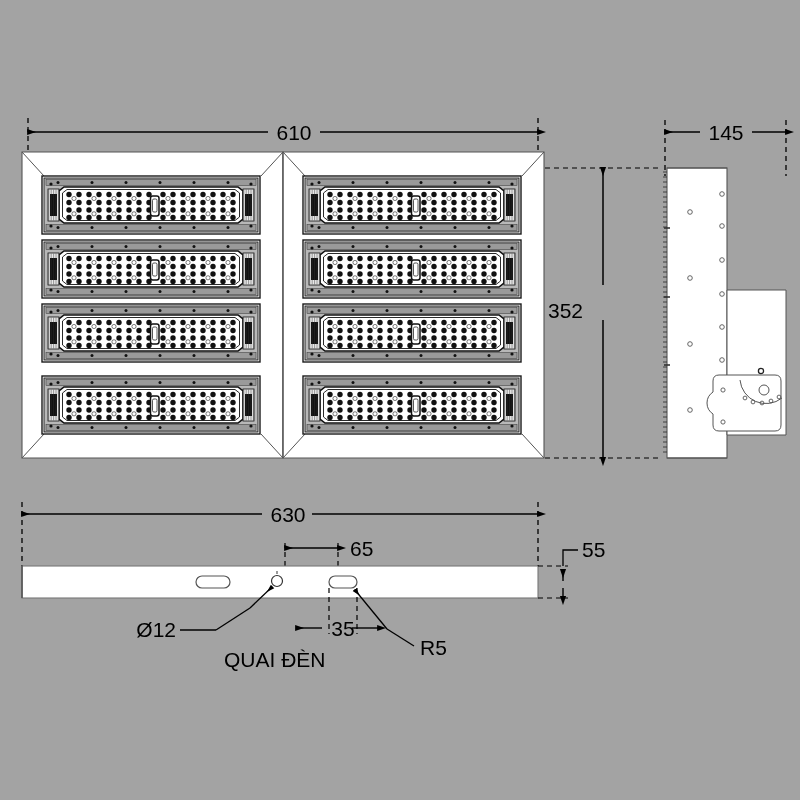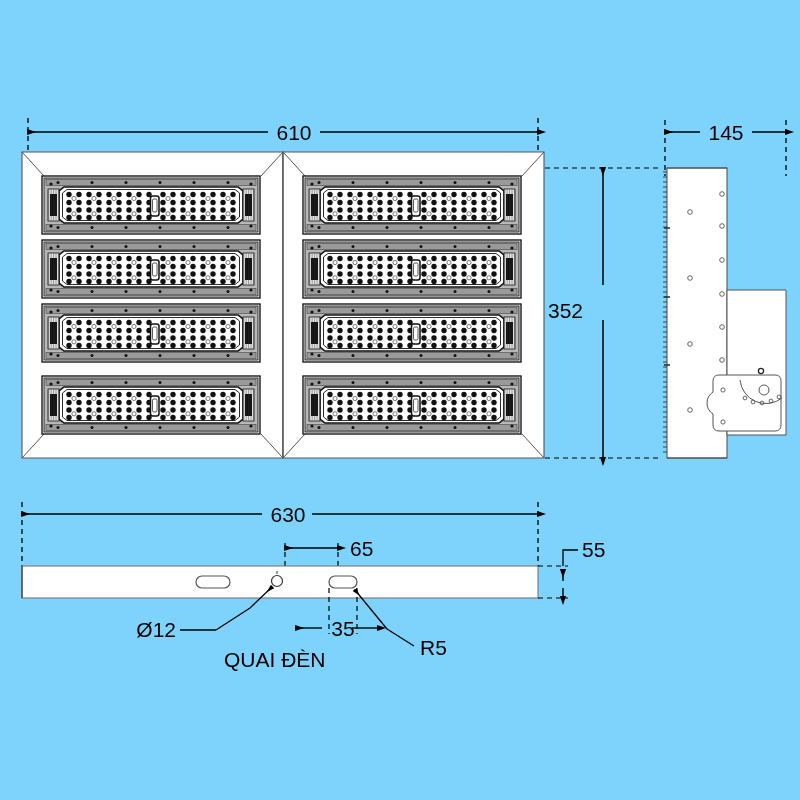--- a/index.html
+++ b/index.html
@@ -2,21 +2,21 @@
 <html><head>
 <meta charset="utf-8">
 <title>LED Flood Light Technical Drawing</title>
 <style>
   html,body{margin:0;padding:0;background:#ffffff;}
   body{
     width:800px;height:800px;
     font-family:"Liberation Sans","DejaVu Sans",sans-serif;
     overflow:hidden;position:relative;
   }
-  #sheet{position:absolute;left:0;top:0;width:800px;height:800px;background:#7dd3fc;}
+  #sheet{position:absolute;left:0;top:0;width:800px;height:800px;background:#a3a3a3;}
   svg{display:block;}
   .dimtext{
     font-family:"Liberation Sans","DejaVu Sans",sans-serif;
     font-size:21px;fill:#000;
   }
   .dimtext-mid{text-anchor:middle;}
   .label{
     font-family:"Liberation Sans","DejaVu Sans",sans-serif;
     font-size:21px;fill:#000;
   }

